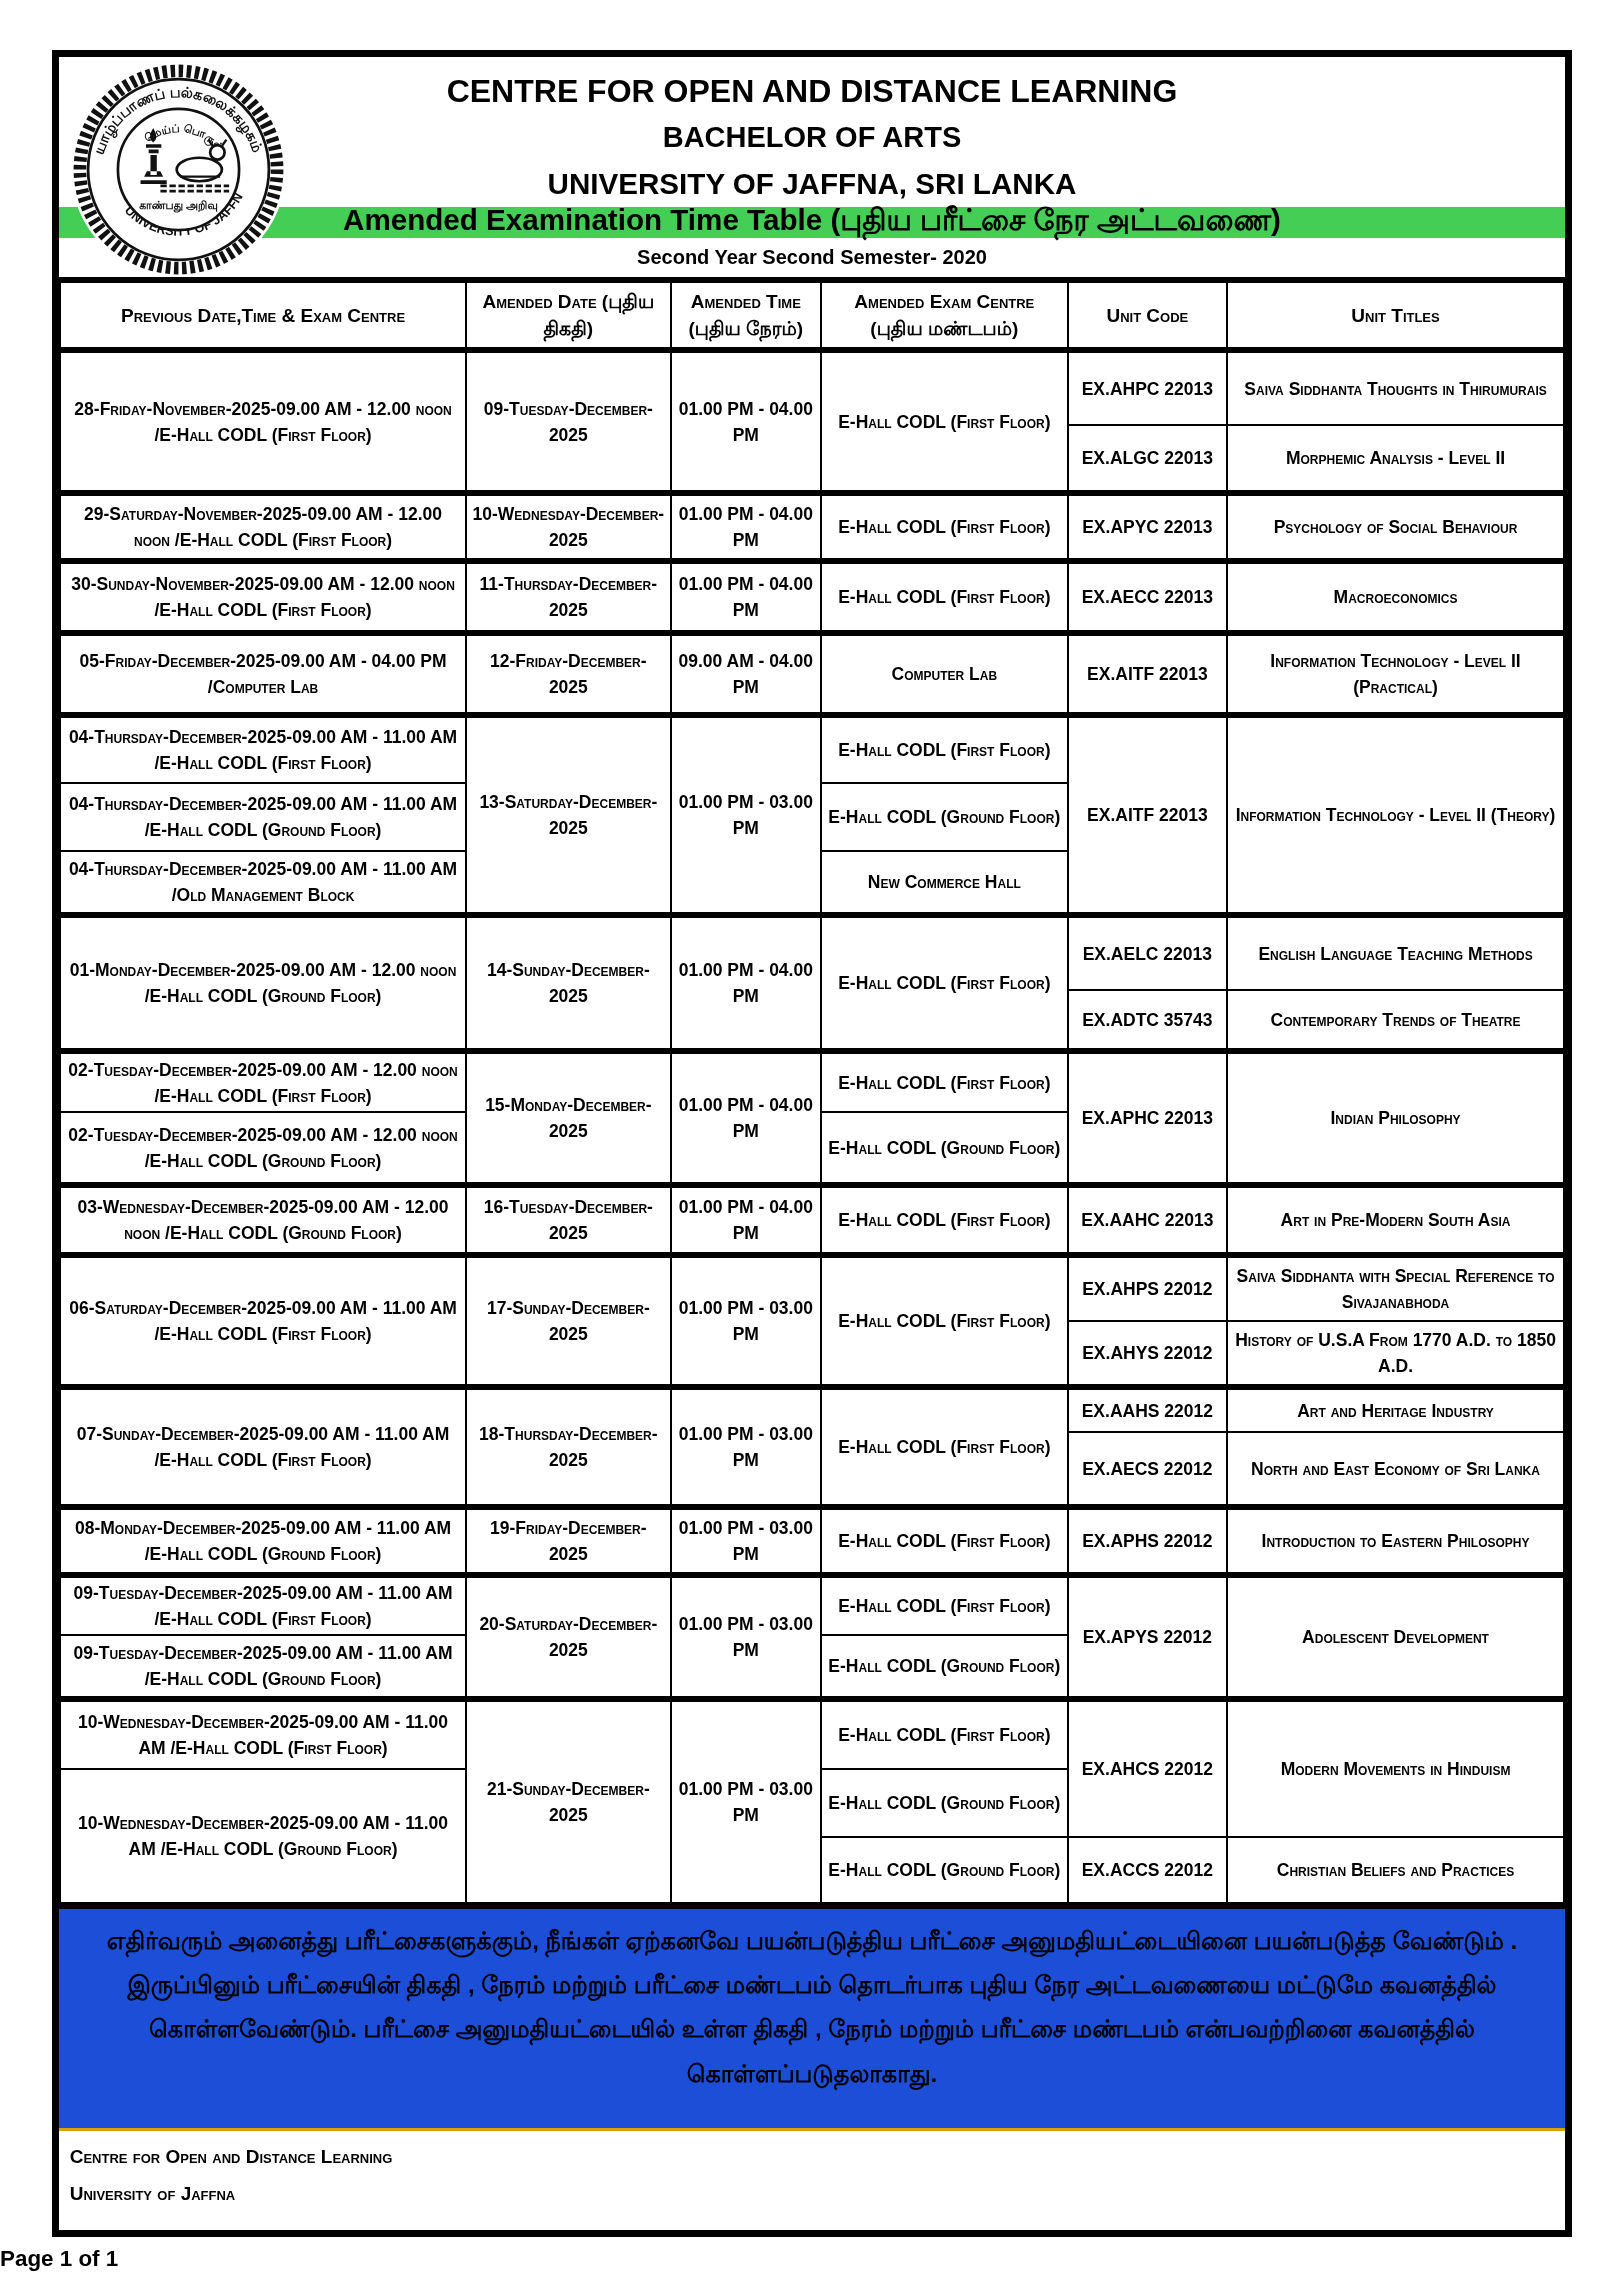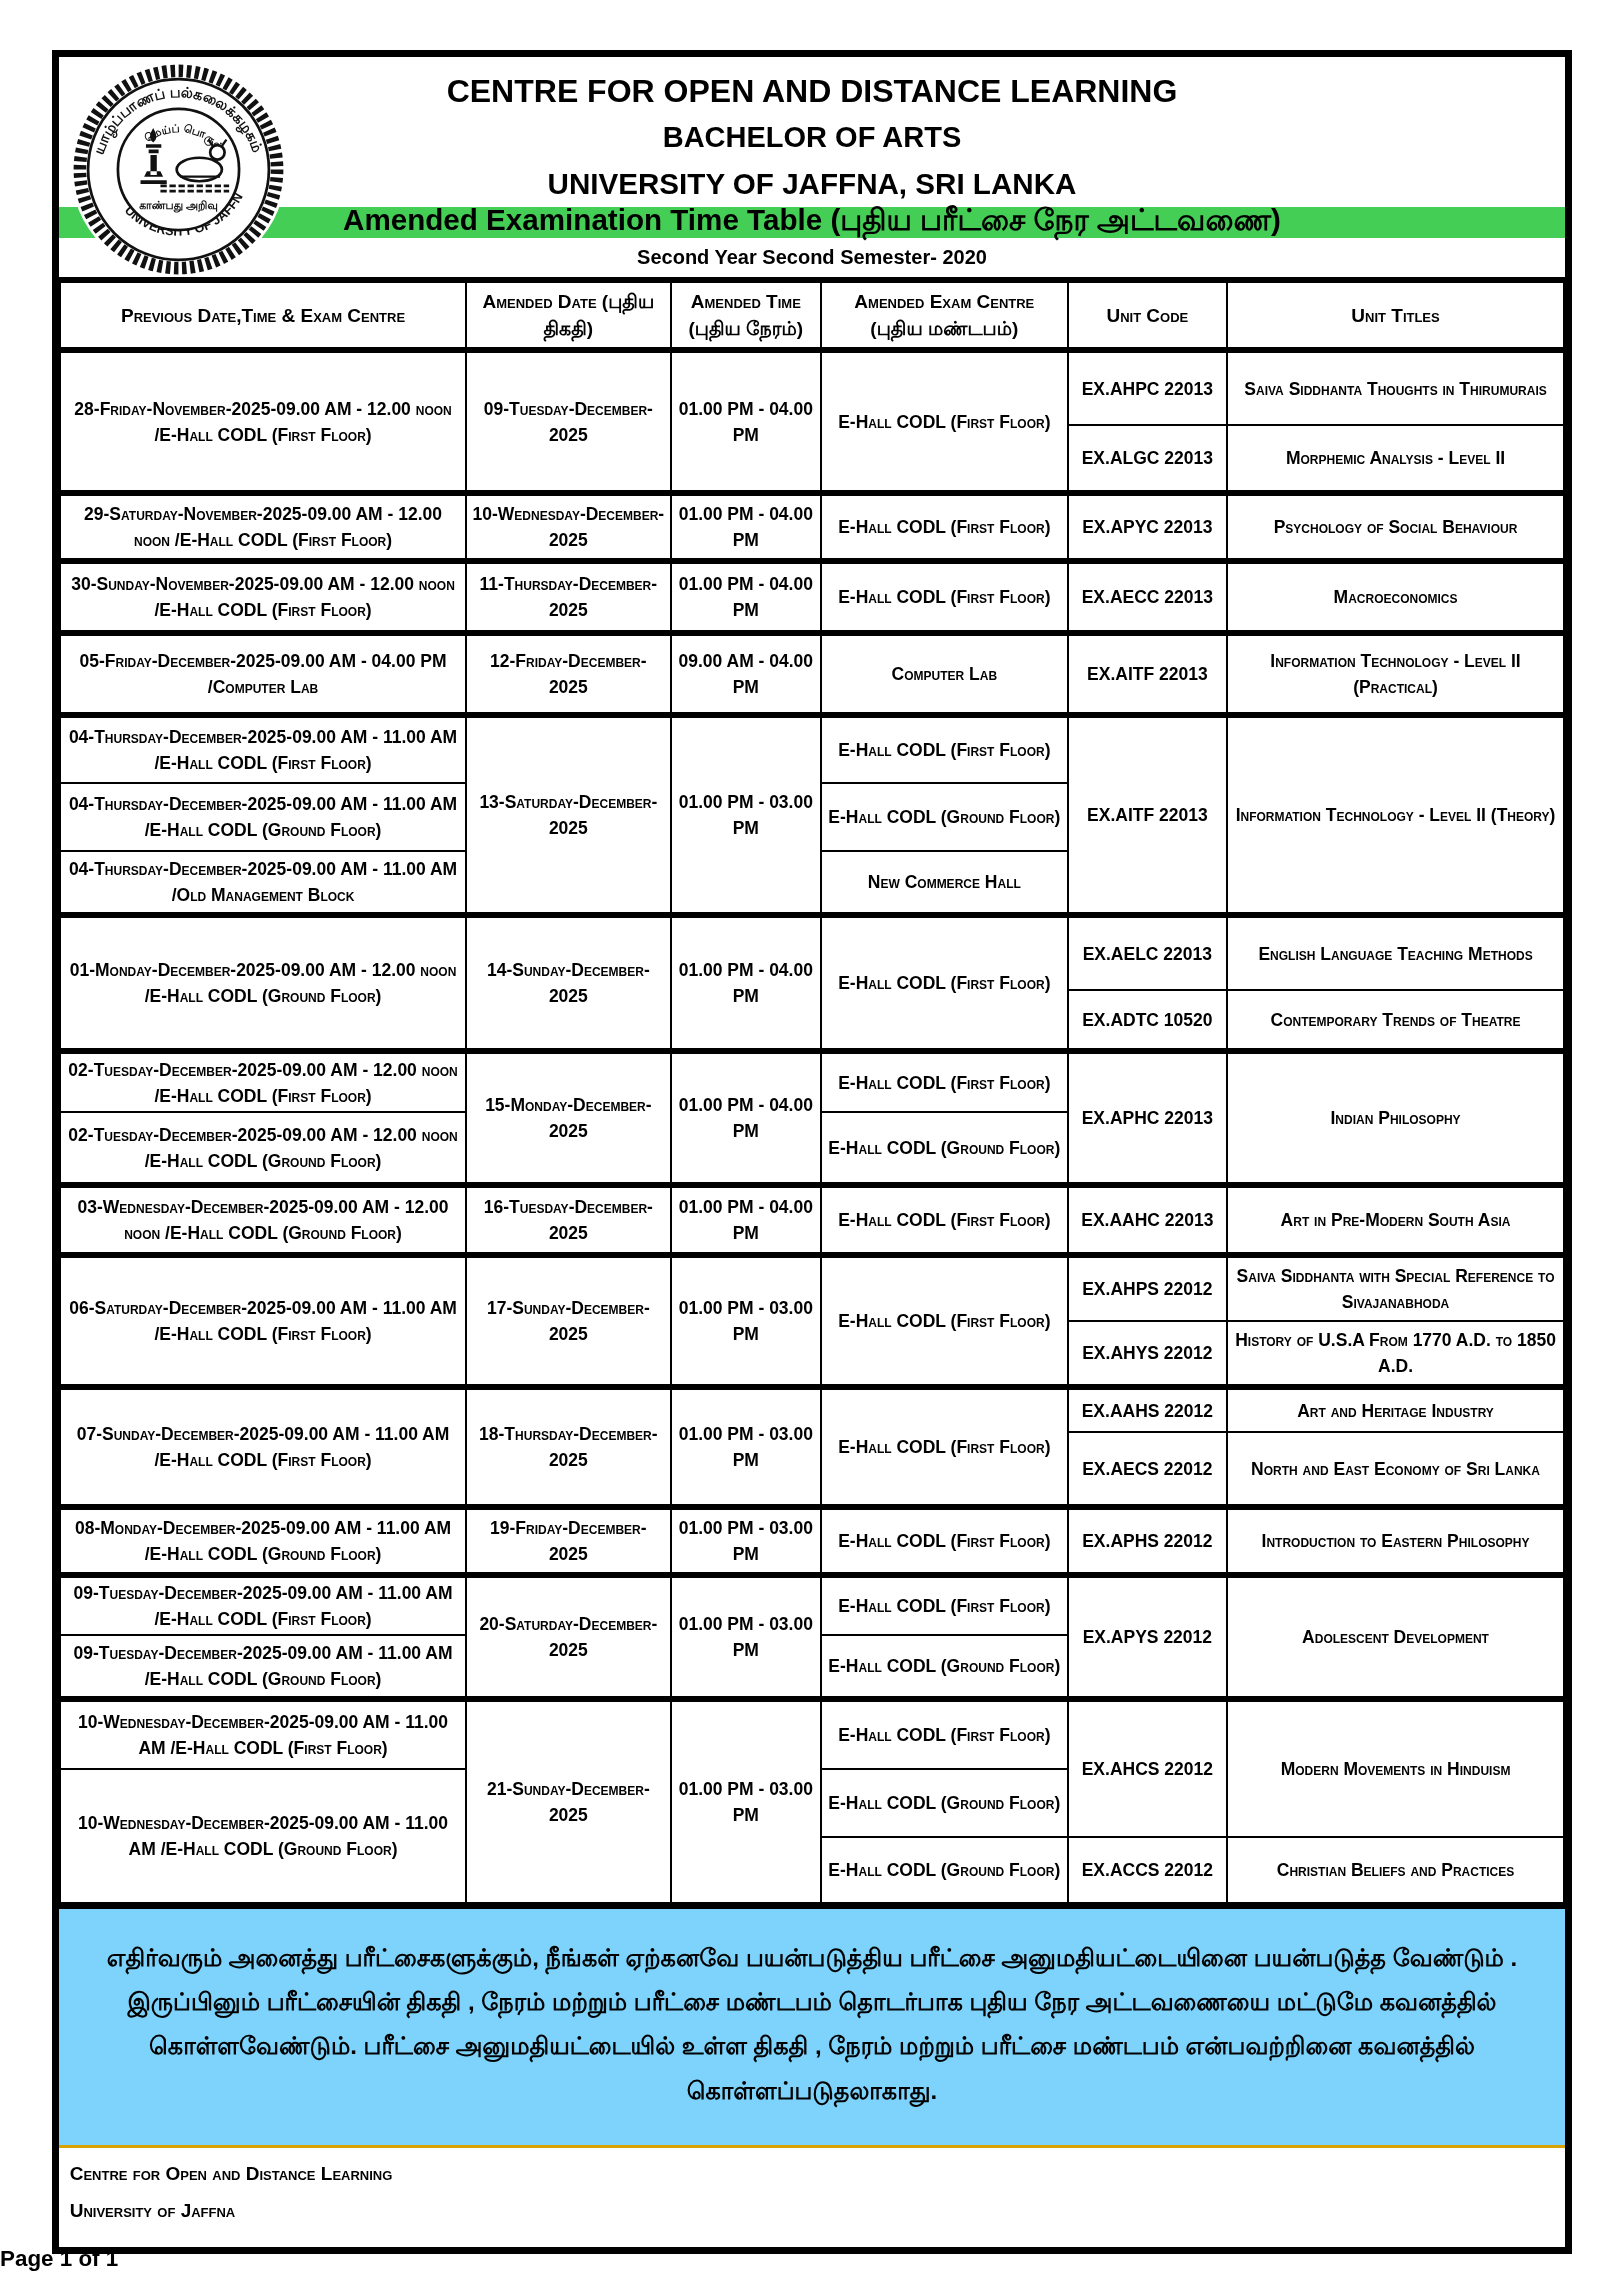--- a/index.html
+++ b/index.html
@@ -18,21 +18,21 @@
   .logo{position:absolute;left:10.7px;top:3.6px;width:217px;height:217px;z-index:5;}
   
   table.tt{width:100%;border-collapse:collapse;table-layout:fixed;border-top:6.3px solid #000;border-bottom:7.2px solid #000;}
   table.tt th,table.tt td{border:2.7px solid #000;vertical-align:middle;padding:1.8px 5.4px;
         font-weight:bold;font-variant:small-caps;overflow:hidden;}
   table.tt th{font-size:19px;line-height:27px;text-align:center;border-bottom:5.4px solid #000;padding:5.4px 3.6px;}
   table.tt td{font-size:17.5px;line-height:26px;text-align:center;}
   td.c-title{text-align:left;}
   tr.gs > td{border-top-width:6.3px;}
   
-  .notice{background:#7dd3fc;border-bottom:3.6px solid #d8a300;padding:27px 30px 32px;
+  .notice{background:#1d4ed8;border-bottom:3.6px solid #d8a300;padding:10px 30px 32px;
           text-align:center;font-weight:bold;font-size:24px;line-height:1.85;}
   
   .foot{padding:16px 10.7px 9px;}
   .foot div{font-variant:small-caps;font-weight:bold;font-size:19px;line-height:19.7px;margin-bottom:17px;}
   .pageno{position:absolute;left:0;right:0;top:2246px;text-align:left;font-size:22.4px;font-weight:bold;}
   svg text{font-family:"Liberation Sans",sans-serif;}
 </style>
 </head>
 <body>
 
@@ -155,21 +155,21 @@
         </tr>
         <tr class="gs" style="height:75px">
           <td rowspan="2">01-Monday-December-2025-09.00 AM - 12.00 noon /E-Hall CODL (Ground Floor)</td>
           <td rowspan="2">14-Sunday-December-2025</td>
           <td rowspan="2">01.00 PM - 04.00 PM</td>
           <td rowspan="2">E-Hall CODL (First Floor)</td>
           <td>EX.AELC 22013</td>
           <td class="c-title">English Language Teaching Methods</td>
         </tr>
         <tr style="height:61px">
-          <td>EX.ADTC 10520</td>
+          <td>EX.ADTC 35743</td>
           <td class="c-title">Contemporary Trends of Theatre</td>
         </tr>
         <tr class="gs" style="height:61px">
           <td>02-Tuesday-December-2025-09.00 AM - 12.00 noon /E-Hall CODL (First Floor)</td>
           <td rowspan="2">15-Monday-December-2025</td>
           <td rowspan="2">01.00 PM - 04.00 PM</td>
           <td>E-Hall CODL (First Floor)</td>
           <td rowspan="2">EX.APHC 22013</td>
           <td rowspan="2" class="c-title">Indian Philosophy</td>
         </tr>

